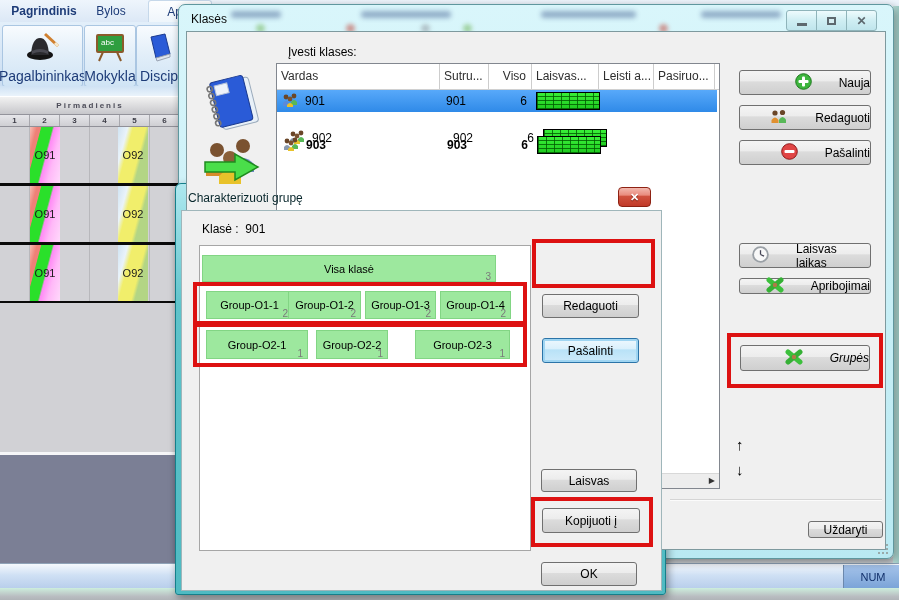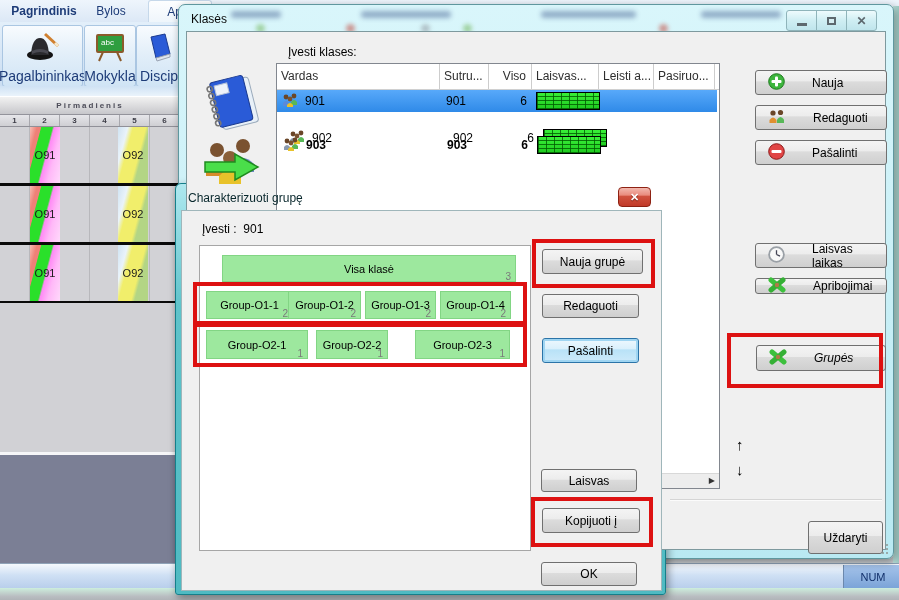--- a/index.html
+++ b/index.html
@@ -61,21 +61,21 @@
   .trow.sel{background:linear-gradient(#58a9fa,#2f8ae8);width:440px;left:0;}
   .trow .cell{position:absolute;top:0;height:22px;line-height:22px;font-size:12px;color:#000;}
   .picon{position:absolute;left:5px;top:3px;}
   .freebar{position:absolute;left:259px;top:2px;width:62px;height:16px;border:1px solid #000;background:repeating-linear-gradient(90deg,rgba(0,90,0,.8) 0 1px,transparent 1px 8px),repeating-linear-gradient(0deg,rgba(0,90,0,.8) 0 1px,transparent 1px 4px),linear-gradient(#38ef38,#1fca1f);}
   .kscroll{position:absolute;left:0;bottom:0;width:100%;height:14px;background:#ededed;border-top:1px solid #d8d8d8;}
   .kscroll .arr{position:absolute;right:4px;top:2px;font-size:8px;color:#333;}
 
   
   .btn7{position:absolute;background:linear-gradient(#f4f4f4,#ececec 45%,#dcdcdc 46%,#cfcfcf);border:1px solid #707070;border-radius:3px;display:flex;align-items:center;font-size:12px;color:#000;cursor:default;box-sizing:border-box;}
   .btn7.center{justify-content:center;}
-  .btn7.icbtn{justify-content:flex-start;padding-left:12px;gap:27px;margin-left:16px;}
+  .btn7.icbtn{justify-content:flex-end;padding-left:12px;gap:27px;}
   .btn7.focus{background:linear-gradient(#eef8fe,#d9f0fc 45%,#b8e2f7 46%,#cdeafa);border:1px solid #2b74a8;box-shadow:inset 0 0 0 2px #9fd5f2;}
   .updown{position:absolute;font-size:15px;font-weight:bold;color:#000;line-height:1;}
   .divline{position:absolute;height:1px;background:#d5d5d5;box-shadow:0 1px 0 #fbfbfb;}
   .grip{position:absolute;right:4px;bottom:4px;width:11px;height:11px;background:radial-gradient(circle at 9px 2px,#9aa 1.2px,transparent 1.5px),radial-gradient(circle at 9px 6px,#9aa 1.2px,transparent 1.5px),radial-gradient(circle at 5px 6px,#9aa 1.2px,transparent 1.5px),radial-gradient(circle at 9px 10px,#9aa 1.2px,transparent 1.5px),radial-gradient(circle at 5px 10px,#9aa 1.2px,transparent 1.5px),radial-gradient(circle at 1px 10px,#9aa 1.2px,transparent 1.5px);}
 
   
   .chardlg{left:175px;top:183px;width:489px;height:410px;background:linear-gradient(#aee8ef,#5fc3ca 30%,#4fbac2);border:1px solid #157f8a;border-radius:6px 6px 3px 3px;}
   .char-close{position:absolute;right:14px;top:3px;width:31px;height:18px;background:linear-gradient(#f2b8ae,#e98b7d 40%,#d0523f 45%,#c13a28);border:1px solid #8e2213;border-radius:4px;display:flex;align-items:center;justify-content:center;color:#fff;font-size:11px;font-weight:bold;text-shadow:0 1px 1px #7a1a0c;cursor:default;z-index:3;}
   .char-client{position:absolute;left:5px;top:26px;width:479px;height:379px;background:#f0f0f0;border:1px solid #9fb6ba;z-index:2;}
   .klase-row{position:absolute;left:20px;top:11px;font-size:12px;color:#000;}
@@ -361,40 +361,40 @@
             </svg>
         </span>
         <span>Grupės</span>
       </div>
 
       <div class="updown" style="left:549px;top:405px;">↑</div>
       <div class="updown" style="left:549px;top:430px;">↓</div>
 
       <div class="divline" style="left:483px;top:467px;width:212px;"></div>
 
-      <div class="btn7 center" style="left:621px;top:489px;width:75px;height:33px;">
+      <div class="btn7 center" style="left:621px;top:489px;width:75px;height:17px;">
         <span>Uždaryti</span>
       </div>
     </div>
     <div class="grip"></div>
   </div>
 
   <div class="win chardlg">
     <div class="win-title" style="color:#07262b;">Charakterizuoti grupę</div>
     <div class="char-close">
         <span>✕</span>
       </div>
 
     <div class="char-client">
       <div class="klase-row">
-        <span>Įvesti :</span>&nbsp;&nbsp;<span>901</span>
+        <span>Klasė :</span>&nbsp;&nbsp;<span>901</span>
       </div>
 
       <div class="gpanel">
-        <div class="gblock" style="left:22px;top:9px;width:294px;height:27px;">
+        <div class="gblock" style="left:2px;top:9px;width:294px;height:27px;">
           <span>Visa klasė</span>
           <span class="gcount">3</span>
         </div>
 
         <div class="gblock" style="left:6px;top:45px;width:87px;height:28px;">
           <span>Group-O1-1</span>
           <span class="gcount">2</span>
         </div>
         <div class="gblock" style="left:88px;top:45px;width:73px;height:28px;">
           <span>Group-O1-2</span>
@@ -416,23 +416,20 @@
         <div class="gblock" style="left:116px;top:84px;width:72px;height:29px;">
           <span>Group-O2-2</span>
           <span class="gcount">1</span>
         </div>
         <div class="gblock" style="left:215px;top:84px;width:95px;height:29px;">
           <span>Group-O2-3</span>
           <span class="gcount">1</span>
         </div>
       </div>
 
-      <div class="btn7 center" style="left:360px;top:38px;width:101px;height:25px;">
-        <span>Nauja grupė</span>
-      </div>
       <div class="btn7 center" style="left:360px;top:83px;width:97px;height:24px;">
         <span>Redaguoti</span>
       </div>
       <div class="btn7 center focus" style="left:360px;top:127px;width:97px;height:25px;">
         <span>Pašalinti</span>
       </div>
       <div class="btn7 center" style="left:359px;top:258px;width:96px;height:23px;">
         <span>Laisvas</span>
       </div>
       <div class="btn7 center" style="left:360px;top:297px;width:98px;height:25px;">

